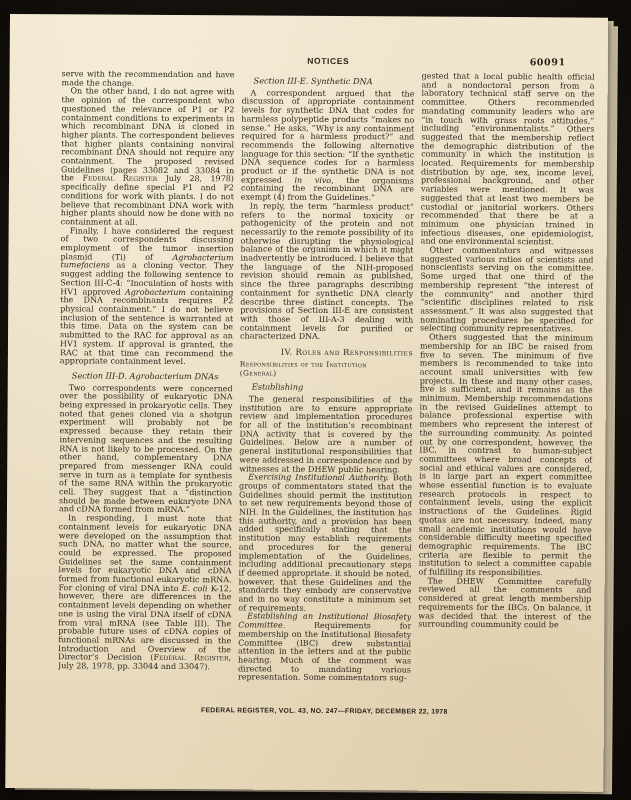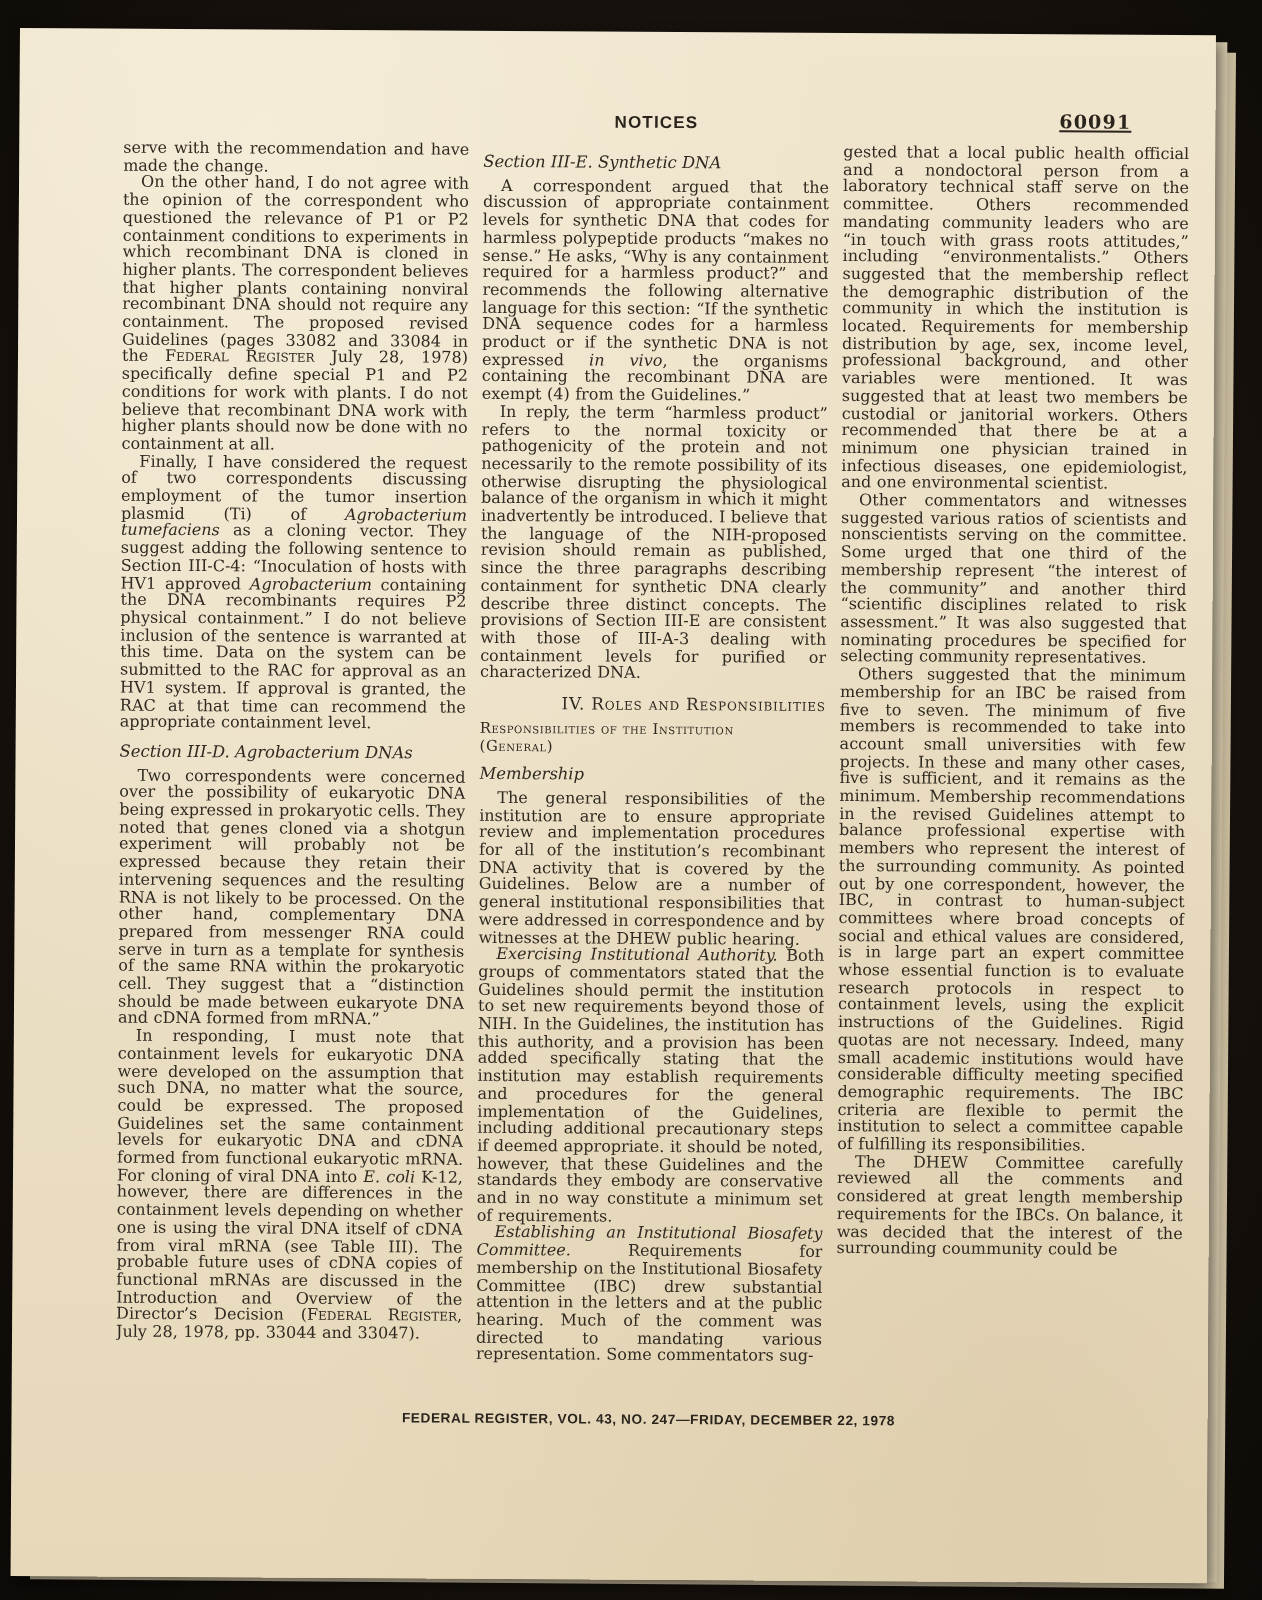--- a/index.html
+++ b/index.html
@@ -28,30 +28,30 @@
   }
   .hdr{position:absolute;top:40px;left:52px;width:533px;height:16px;}
   .hdr-title{
     position:absolute;left:0;right:0;text-align:center;
     font-family:"Liberation Sans", sans-serif;font-weight:bold;
     font-size:8.5px;letter-spacing:.6px;color:#2a241c;
   }
   .hdr-num{
     position:absolute;right:29px;top:-1px;
     font-family:"DejaVu Serif", serif;font-weight:bold;
-    font-size:9.5px;letter-spacing:.6px;color:#2a241c;text-decoration:underline;
+    font-size:9.5px;letter-spacing:.6px;color:#2a241c;
   }
   .columns{
     position:absolute;top:56px;left:52px;width:533px;height:622px;
     display:flex;gap:7px;
   }
   .col{width:173px;overflow:hidden;font-size:8px;line-height:8.7px;}
   .para{text-align:justify;text-indent:9px;margin:0;word-spacing:.2px;}
   .para.noindent{text-indent:0;}
-  .h-italic{font-style:italic;text-align:left;margin:5px 0 4px 0;font-size:8.2px;}
+  .h-italic{font-style:italic;text-align:left;margin:5px 0 4px 12px;font-size:8.2px;}
   .h-caps{text-align:right;font-variant:small-caps;letter-spacing:.4px;margin:6px 0 4px 0;font-size:8.4px;}
   .h-caps-sub{text-align:left;font-variant:small-caps;letter-spacing:.3px;font-size:7.4px;margin:0;}
   .h-caps-sub.last{margin-bottom:4px;}
   .it{font-style:italic;}
   .sc{font-variant:small-caps;}
   .ftr{
     position:absolute;top:691px;left:52px;width:533px;text-align:center;
     font-family:"Liberation Sans", sans-serif;font-weight:bold;
     font-size:6.8px;letter-spacing:.3px;color:#2a241c;
   }
@@ -82,21 +82,21 @@
         <div class="para"><span>Two correspondents were concerned over the possibility of eukaryotic DNA being expressed in prokaryotic cells. They noted that genes cloned via a shotgun experiment will probably not be expressed because they retain their intervening sequences and the resulting RNA is not likely to be processed. On the other hand, complementary DNA prepared from messenger RNA could serve in turn as a template for synthesis of the same RNA within the prokaryotic cell. They suggest that a “distinction should be made between eukaryote DNA and cDNA formed from mRNA.”</span></div>
         <div class="para"><span>In responding, I must note that containment levels for eukaryotic DNA were developed on the assumption that such DNA, no matter what the source, could be expressed. The proposed Guidelines set the same containment levels for eukaryotic DNA and cDNA formed from functional eukaryotic mRNA. For cloning of viral DNA into </span><span class="it">E. coli</span><span> K-12, however, there are differences in the containment levels depending on whether one is using the viral DNA itself of cDNA from viral mRNA (see Table III). The probable future uses of cDNA copies of functional mRNAs are discussed in the Introduction and Overview of the Director’s Decision (</span><span class="sc">Federal Register</span><span>, July 28, 1978, pp. 33044 and 33047).</span></div>
       </div>
     <div class="col">
         <div class="h-italic"><span>Section III-E. Synthetic DNA</span></div>
         <div class="para"><span>A correspondent argued that the discussion of appropriate containment levels for synthetic DNA that codes for harmless polypeptide products “makes no sense.” He asks, “Why is any containment required for a harmless product?” and recommends the following alternative language for this section: “If the synthetic DNA sequence codes for a harmless product or if the synthetic DNA is not expressed </span><span class="it">in vivo</span><span>, the organisms containing the recombinant DNA are exempt (4) from the Guidelines.”</span></div>
         <div class="para"><span>In reply, the term “harmless product” refers to the normal toxicity or pathogenicity of the protein and not necessarily to the remote possibility of its otherwise disrupting the physiological balance of the organism in which it might inadvertently be introduced. I believe that the language of the NIH-proposed revision should remain as published, since the three paragraphs describing containment for synthetic DNA clearly describe three distinct concepts. The provisions of Section III-E are consistent with those of III-A-3 dealing with containment levels for purified or characterized DNA.</span></div>
         <div class="h-caps"><span>IV. Roles and Responsibilities</span></div>
         <div class="h-caps-sub"><span>Responsibilities of the Institution</span></div>
         <div class="h-caps-sub last"><span>(General)</span></div>
-        <div class="h-italic"><span>Membership</span></div>
+        <div class="h-italic"><span>Establishing</span></div>
         <div class="para"><span>The general responsibilities of the institution are to ensure appropriate review and implementation procedures for all of the institution’s recombinant DNA activity that is covered by the Guidelines. Below are a number of general institutional responsibilities that were addressed in correspondence and by witnesses at the DHEW public hearing.</span></div>
         <div class="para"><span class="it">Exercising Institutional Authority.</span><span> Both groups of commentators stated that the Guidelines should permit the institution to set new requirements beyond those of NIH. In the Guidelines, the institution has this authority, and a provision has been added specifically stating that the institution may establish requirements and procedures for the general implementation of the Guidelines, including additional precautionary steps if deemed appropriate. it should be noted, however, that these Guidelines and the standards they embody are conservative and in no way constitute a minimum set of requirements.</span></div>
         <div class="para"><span class="it">Establishing an Institutional Biosafety Committee.</span><span> Requirements for membership on the Institutional Biosafety Committee (IBC) drew substantial attention in the letters and at the public hearing. Much of the comment was directed to mandating various representation. Some commentators sug-</span></div>
       </div>
     <div class="col">
         <div class="para noindent"><span>gested that a local public health official and a nondoctoral person from a laboratory technical staff serve on the committee. Others recommended mandating community leaders who are “in touch with grass roots attitudes,” including “environmentalists.” Others suggested that the membership reflect the demographic distribution of the community in which the institution is located. Requirements for membership distribution by age, sex, income level, professional background, and other variables were mentioned. It was suggested that at least two members be custodial or janitorial workers. Others recommended that there be at a minimum one physician trained in infectious diseases, one epidemiologist, and one environmental scientist.</span></div>
         <div class="para"><span>Other commentators and witnesses suggested various ratios of scientists and nonscientists serving on the committee. Some urged that one third of the membership represent “the interest of the community” and another third “scientific disciplines related to risk assessment.” It was also suggested that nominating procedures be specified for selecting community representatives.</span></div>
         <div class="para"><span>Others suggested that the minimum membership for an IBC be raised from five to seven. The minimum of five members is recommended to take into account small universities with few projects. In these and many other cases, five is sufficient, and it remains as the minimum. Membership recommendations in the revised Guidelines attempt to balance professional expertise with members who represent the interest of the surrounding community. As pointed out by one correspondent, however, the IBC, in contrast to human-subject committees where broad concepts of social and ethical values are considered, is in large part an expert committee whose essential function is to evaluate research protocols in respect to containment levels, using the explicit instructions of the Guidelines. Rigid quotas are not necessary. Indeed, many small academic institutions would have considerable difficulty meeting specified demographic requirements. The IBC criteria are flexible to permit the institution to select a committee capable of fulfilling its responsibilities.</span></div>
         <div class="para"><span>The DHEW Committee carefully reviewed all the comments and considered at great length membership requirements for the IBCs. On balance, it was decided that the interest of the surrounding coummunity could be</span></div>
       </div>

